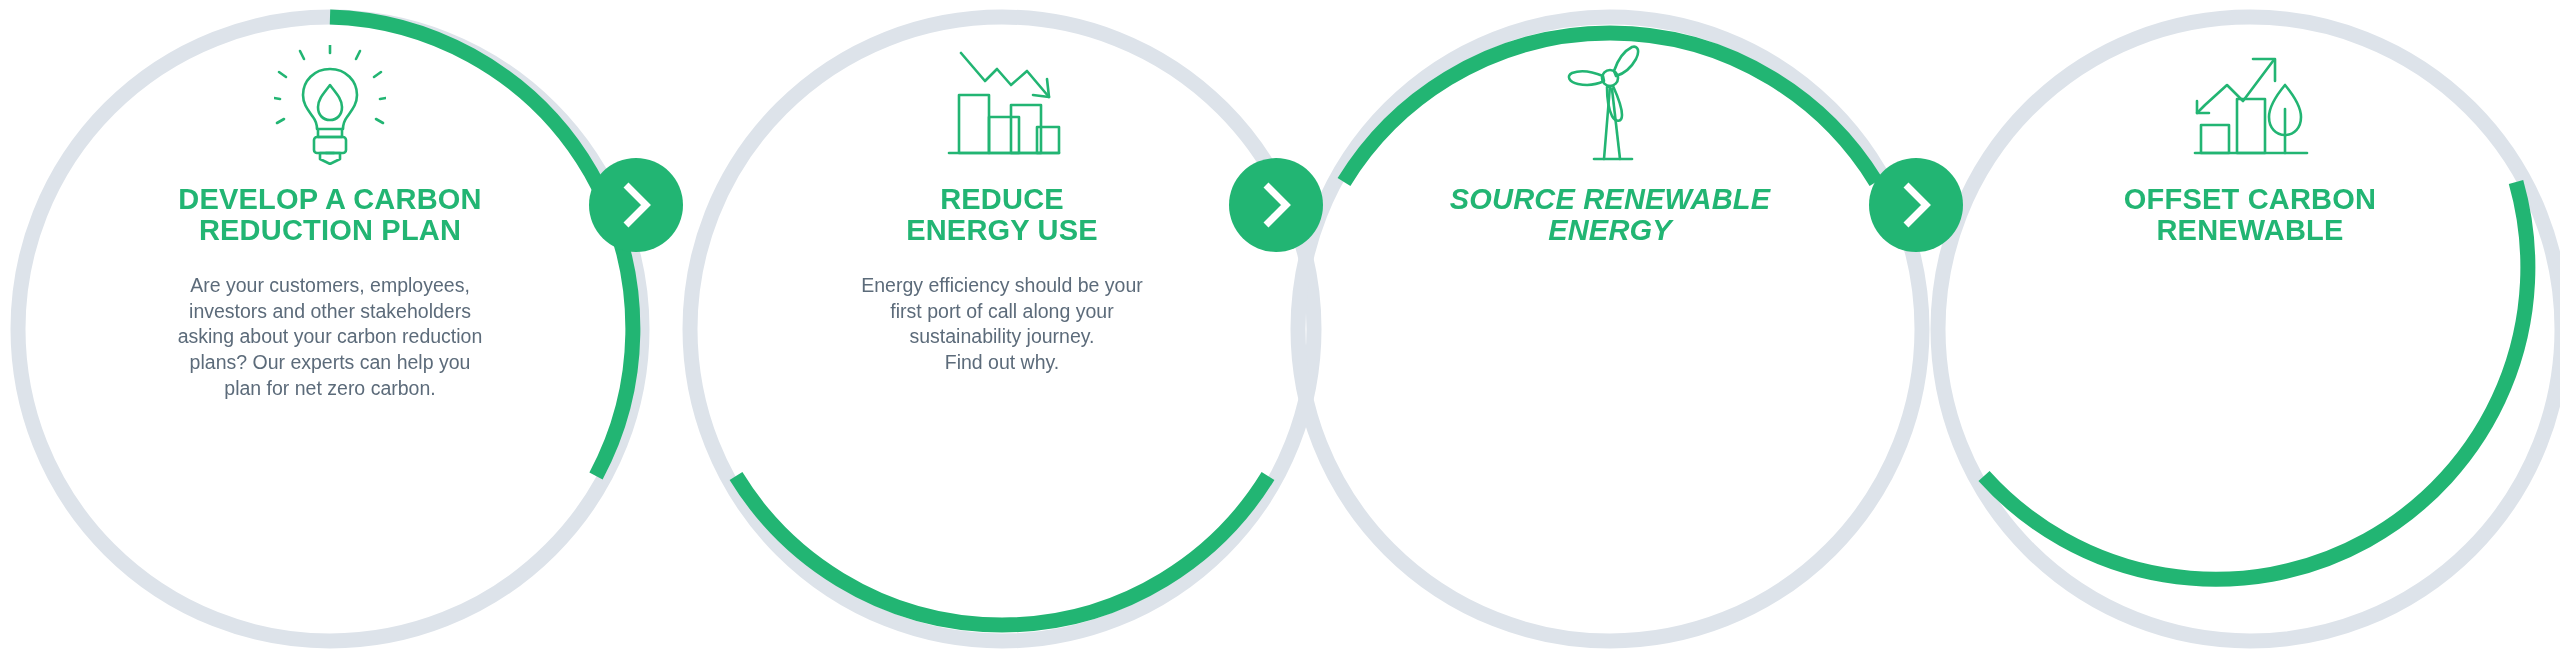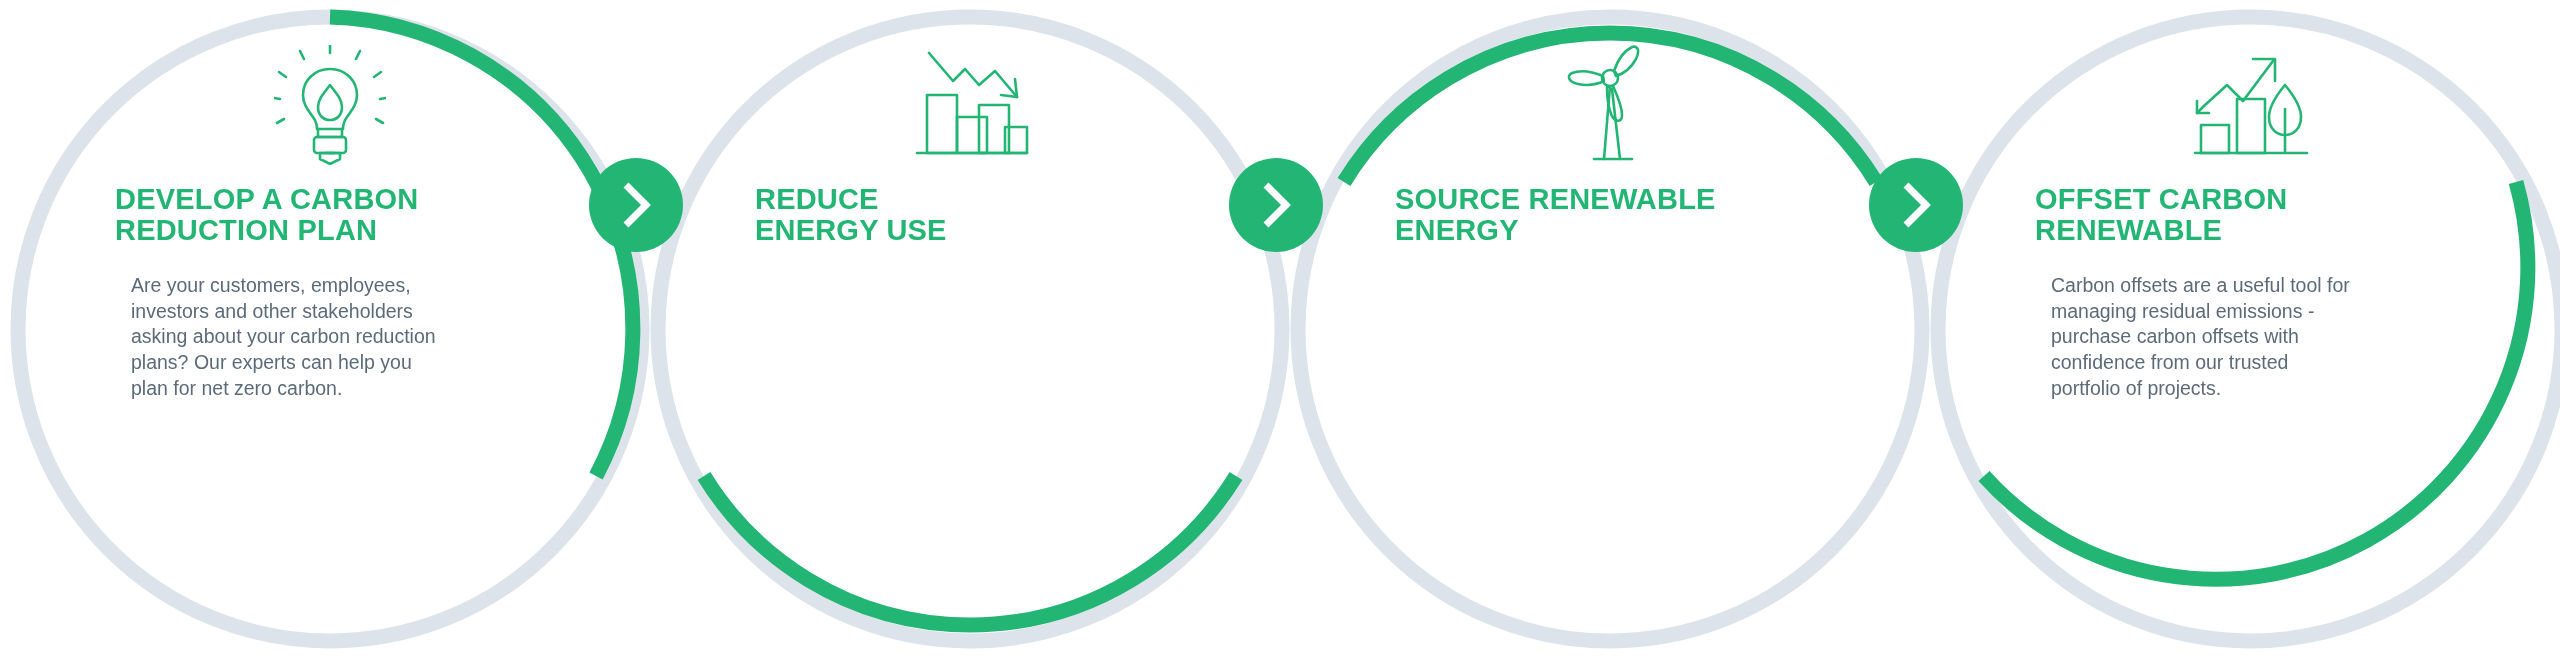--- a/index.html
+++ b/index.html
@@ -22,20 +22,21 @@
     position:absolute;left:0;top:0;
     width:660px;height:659px;
     overflow:visible;
   }
   .content{
     position:absolute;
     left:50%;
     transform:translateX(-50%);
     top:40px;
     width:430px;
+    text-align:center;
   }
   .icon-wrap{
     height:130px;
     display:flex;
     align-items:center;
     justify-content:center;
     margin-bottom:14px;
   }
   .icon-wrap svg{display:block;}
   .title{
@@ -100,43 +101,47 @@
       <div class="title">DEVELOP A CARBON
 REDUCTION PLAN</div>
       <p class="desc">Are your customers, employees,
 investors and other stakeholders
 asking about your carbon reduction
 plans? Our experts can help you
 plan for net zero carbon.</p>
     </div>
   </div>
 
-  <div class="step" style="left:640px;">
+  <div class="step" style="left:672px;">
     <svg class="ring-svg" viewBox="0 0 660 659">
       <circle cx="330" cy="329" r="312" fill="none" stroke="#dde3ea" stroke-width="15"></circle>
       <path d="M 64 476 A 312 312 0 0 0 596 476" fill="none" stroke="#22b573" stroke-width="15" stroke-linecap="butt"></path>
     </svg>
     <div class="content">
       <div class="icon-wrap">
         <svg width="122" height="112" viewBox="0 0 122 112" fill="none" stroke="#22b573" stroke-width="2.6" stroke-linecap="round" stroke-linejoin="round">
           <path d="M8 104 L118 104"></path>
           <rect x="18" y="46" width="30" height="58"></rect>
           <rect x="48" y="68" width="30" height="36"></rect>
           <rect x="70" y="56" width="30" height="48"></rect>
           <rect x="96" y="78" width="22" height="26"></rect>
           <path d="M20 4 L44 32 L56 20 L70 36 L86 22 L108 48"></path>
           <path d="M92 46 L108 48 L106 30"></path>
         </svg>
       </div>
       <div class="title">REDUCE
 ENERGY USE</div>
-    </div>
-  </div>
-
-  <div class="step" style="left:1280px;">
+      <p class="desc">Energy efficiency should be your
+first port of call along your
+sustainability journey.
+Find out why.</p>
+    </div>
+  </div>
+
+  <div class="step" style="left:1280px;font-style:italic;">
     <svg class="ring-svg" viewBox="0 0 660 659">
       <circle cx="330" cy="329" r="312" fill="none" stroke="#dde3ea" stroke-width="15"></circle>
       <path d="M 64 182 A 312 312 0 0 1 596 182" fill="none" stroke="#22b573" stroke-width="15" stroke-linecap="butt"></path>
     </svg>
     <div class="content">
       <div class="icon-wrap">
         <svg width="104" height="120" viewBox="0 0 104 120" fill="none" stroke="#22b573" stroke-width="2.6" stroke-linecap="round" stroke-linejoin="round">
           <circle cx="52" cy="33" r="8"></circle>
           <path d="M56 26 C60 14 66 6 74 2 C80 0 82 6 78 14 C73 23 65 29 58 31 Z"></path>
           <path d="M45 31 C33 26 22 25 14 28 C8 31 11 37 20 39 C30 41 40 39 46 36 Z"></path>
@@ -164,25 +169,20 @@
           <rect x="48" y="50" width="28" height="54"></rect>
           <path d="M8 64 L16 56 L38 36 L54 52 L84 12"></path>
           <path d="M64 10 L86 10 L86 32"></path>
           <path d="M8 64 L8 52 M8 64 L20 64"></path>
           <path d="M96 36 C86 48 80 58 80 68 C80 79 87 86 96 86 C105 86 112 79 112 68 C112 58 106 48 96 36 Z"></path>
           <path d="M96 60 L96 104"></path>
         </svg>
       </div>
       <div class="title">OFFSET CARBON
 RENEWABLE</div>
-      <p class="desc">Carbon offsets are a useful tool for
-managing residual emissions -
-purchase carbon offsets with
-confidence from our trusted
-portfolio of projects.</p>
     </div>
   </div>
 
   <div class="arrow-badge" style="left:589px;">
     <svg width="34" height="50" viewBox="0 0 34 50">
       <path d="M7 5 L27 25 L7 45" fill="none" stroke="#ffffff" stroke-width="7" stroke-linecap="butt" stroke-linejoin="miter"></path>
     </svg>
   </div>
 
   <div class="arrow-badge" style="left:1229px;">

